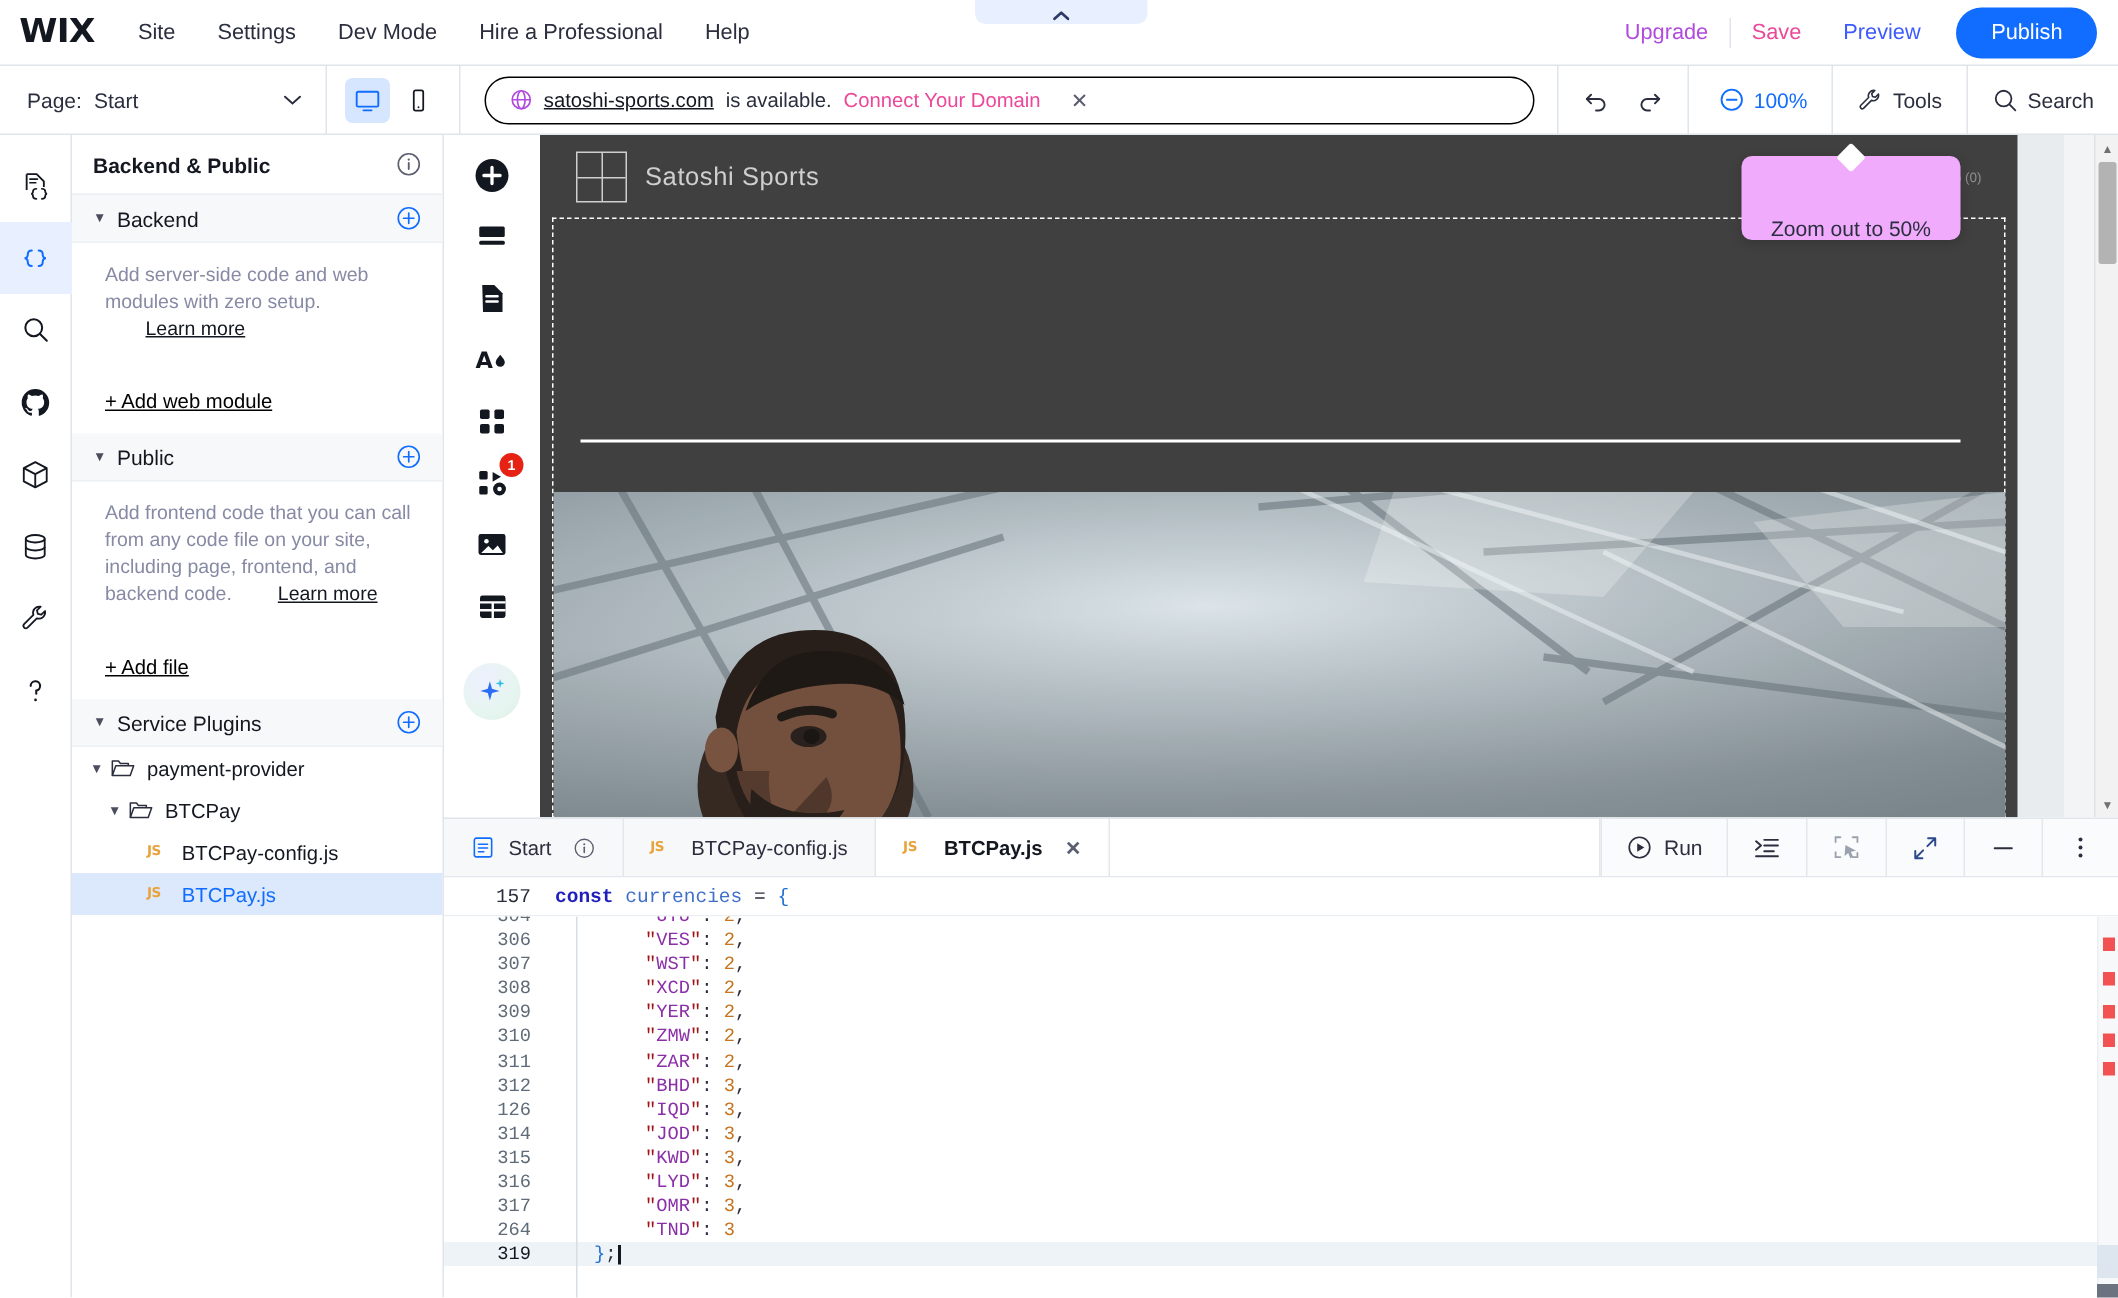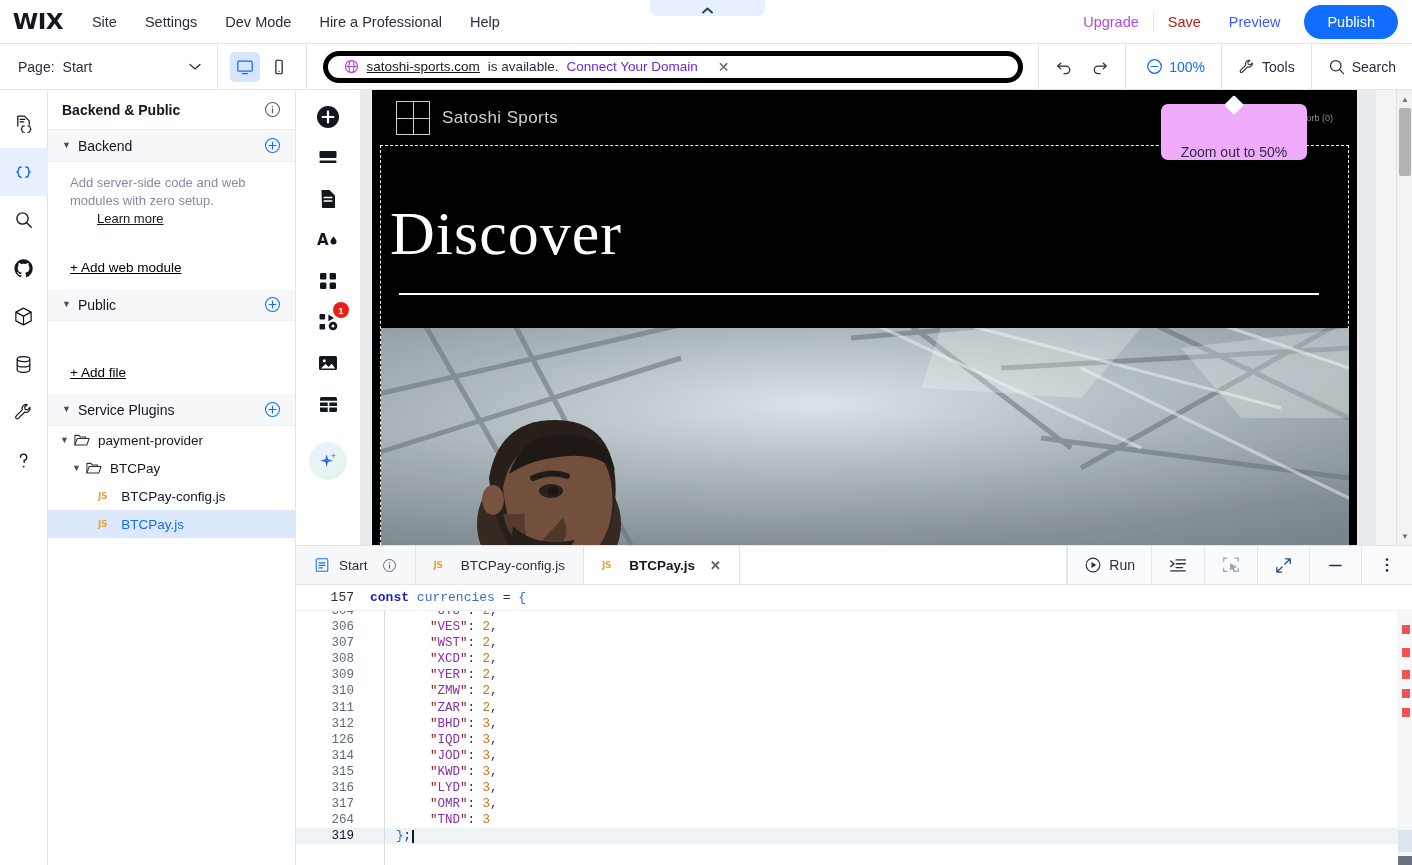--- a/index.html
+++ b/index.html
@@ -25,21 +25,21 @@
   }
   .topnav { display: flex; align-items: center; gap: 28px; }
   .topnav a {
     font-size: 14.5px; color: #2b2e3e; text-decoration: none; white-space: nowrap;
   }
   .top-right {
     margin-left: auto; display: flex; align-items: center; gap: 0; padding-right: 14px;
   }
   .tr-item { font-size: 14.5px; padding: 0 14px; white-space: nowrap; }
   .tr-upgrade { color: #b14bdd; }
-  .tr-save { color: #b91c1c; }
+  .tr-save { color: #ec4899; }
   .tr-preview { color: #3d5afe; }
   .tr-divider { width: 1px; height: 20px; background: #dfe5eb; }
   .publish-btn {
     background: #116dff; color: #fff; border: none; border-radius: 20px;
     font-size: 14.5px; padding: 9px 23px; margin-left: 10px;
     font-family: "Liberation Sans", sans-serif; cursor: pointer;
   }
   .top-pill {
     position: absolute; top: -6px; left: 650px; width: 115px; height: 22px;
     background: #e8f0ff; border-radius: 7px;
@@ -65,26 +65,26 @@
   }
   .vm-btn {
     width: 30px; height: 30px; border-radius: 5px;
     display: flex; align-items: center; justify-content: center; cursor: pointer;
   }
   .vm-btn.active { background: #d6e6fe; }
   .domain-bar {
     flex: 1; display: flex; justify-content: center; align-items: center;
   }
   .domain-pill {
-    width: 700px; height: 32px; border: 5px solid #000000; border-radius: 17px;
+    width: 700px; height: 32px; border: 1px solid #000000; border-radius: 17px;
     display: flex; align-items: center; gap: 8px; padding: 0 16px;
     font-size: 13.5px; color: #2b2e3e;
   }
   .domain-name { text-decoration: underline; color: #131720; }
-  .domain-cta { color: #6d28d9; cursor: pointer; text-align: center; }
+  .domain-cta { color: #ec4899; cursor: pointer; text-align: center; }
   .domain-x { margin-left: 12px; color: #5a5e6e; cursor: pointer; font-size: 14px; }
   .sb-right { display: flex; align-items: center; height: 46px; }
   .sb-group {
     display: flex; align-items: center; height: 46px; gap: 6px;
     padding: 0 16px; border-left: 1px solid #dfe5eb; font-size: 14px; color: #2b2e3e;
   }
   .sb-group.zoom { color: #116dff; padding-left: 20px; }
   .icon-btn { cursor: pointer; display: flex; align-items: center; }
 
   
@@ -156,22 +156,22 @@
   .ai-btn {
     width: 38px; height: 38px; border-radius: 50%; margin-top: 14px;
     background: radial-gradient(circle at 35% 30%, #eef0ff 0%, #e6f5ef 60%, #dff0e8 100%);
     display: flex; align-items: center; justify-content: center; cursor: pointer;
   }
   .stage {
     position: absolute; top: 0; left: 64px; width: 1016px; height: 455px;
     background: #e9ecef;
   }
   .site {
-    position: absolute; top: 0; left: 12px; width: 985px; height: 455px;
-    background: #000000; overflow: hidden;
+    position: absolute; top: 0; left: 0; width: 985px; height: 455px;
+    background: #404040; overflow: hidden;
   }
   .site-hdr {
     position: relative; height: 55px; display: flex; align-items: center; padding: 0 24px;
   }
   .brandlogo {
     width: 34px; height: 34px; border: 1.3px solid #cfcfcf; position: relative;
   }
   .brandlogo::before, .brandlogo::after {
     content: ''; position: absolute; background: #cfcfcf;
   }
@@ -489,20 +489,24 @@
       <span class="caret">▼</span>
       <span class="sec-name">Public</span>
       <span class="sec-add">
         <svg width="17" height="17" viewBox="0 0 18 18">
             <circle cx="9" cy="9" r="7.4" stroke="#116dff" stroke-width="1.15" fill="none"></circle>
             <path d="M9 5.4v7.2M5.4 9h7.2" stroke="#116dff" stroke-width="1.2" stroke-linecap="round"></path>
           </svg>
       </span>
     </div>
     <div class="sec-body">
+      <div class="sec-desc">
+        <span>Add frontend code that you can call from any code file on your site, including page, frontend, and backend code.</span>
+        <span class="lrn">Learn more</span>
+      </div>
       <span class="add-link">+ Add file</span>
     </div>
 
     <div class="sec-hd">
       <span class="caret">▼</span>
       <span class="sec-name">Service Plugins</span>
       <span class="sec-add">
         <svg width="17" height="17" viewBox="0 0 18 18">
             <circle cx="9" cy="9" r="7.4" stroke="#116dff" stroke-width="1.15" fill="none"></circle>
             <path d="M9 5.4v7.2M5.4 9h7.2" stroke="#116dff" stroke-width="1.2" stroke-linecap="round"></path>
@@ -618,21 +622,20 @@
           <div class="brandlogo"></div>
           <div class="brandname">Satoshi Sports</div>
           <div class="site-nav">
             <span>Start</span>
             <span>Shop</span>
           </div>
           <div class="cart">Warenkorb (0)</div>
         </div>
 
         <div class="hero-dash"></div>
-        <div class="discover">Discover</div>
         <div class="hr-line"></div>
 
         <div class="photo">
           <svg width="968" height="217" viewBox="0 0 968 217" preserveAspectRatio="none">
             <defs>
               <linearGradient id="sky" x1="0" y1="0" x2="0.3" y2="1">
                 <stop offset="0%" stop-color="#9fb0b8"></stop>
                 <stop offset="45%" stop-color="#c6d2d8"></stop>
                 <stop offset="100%" stop-color="#8b979e"></stop>
               </linearGradient>

